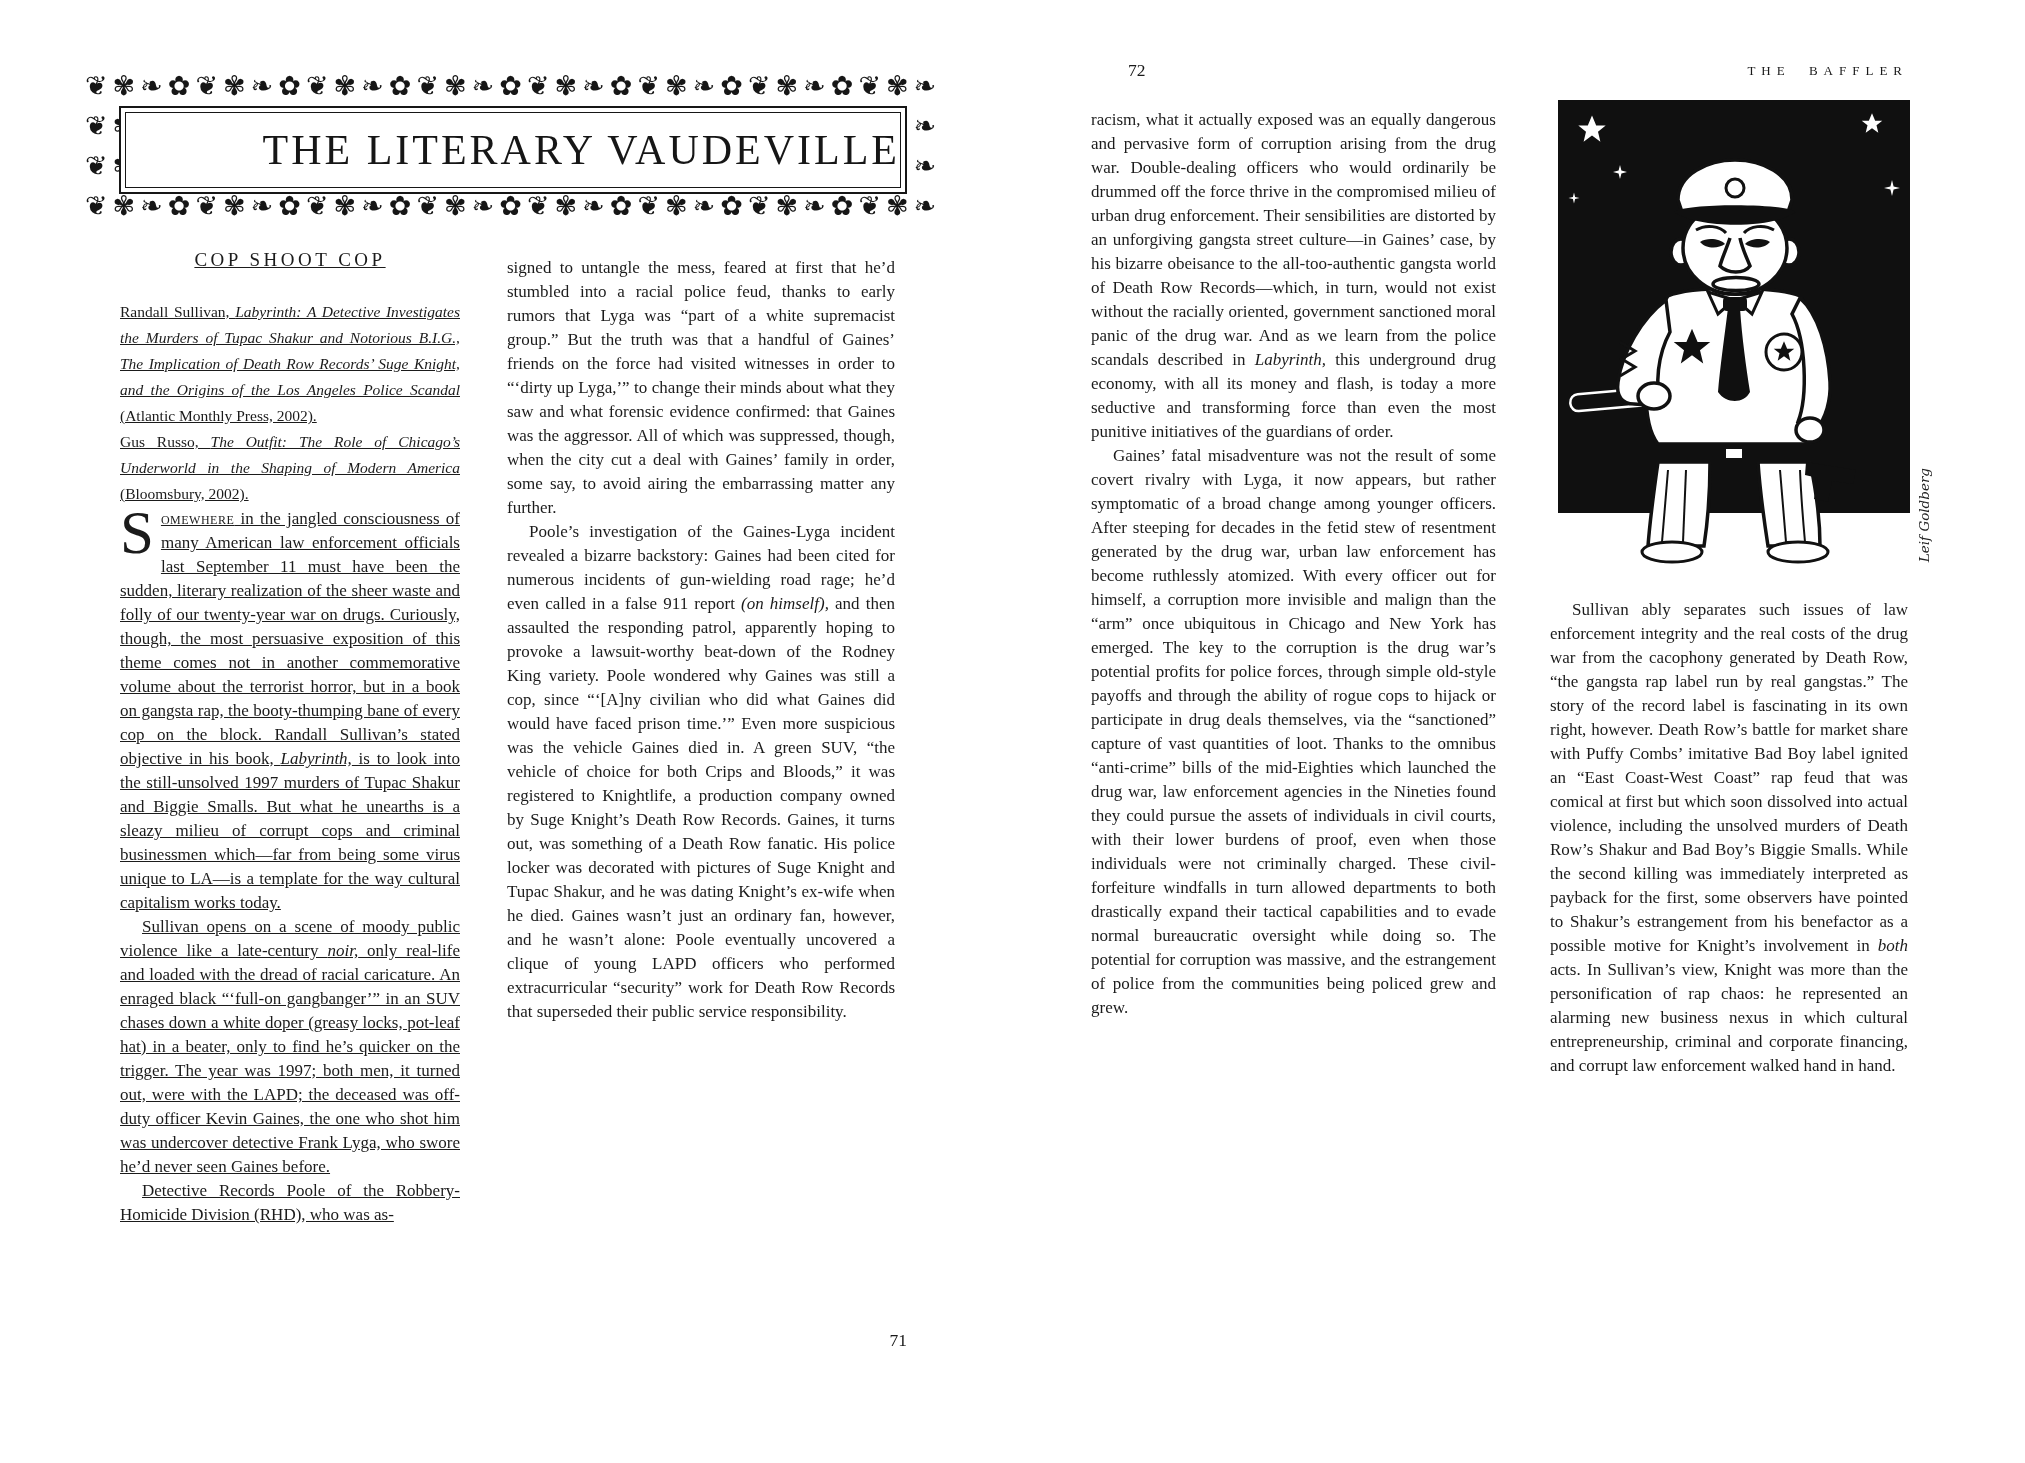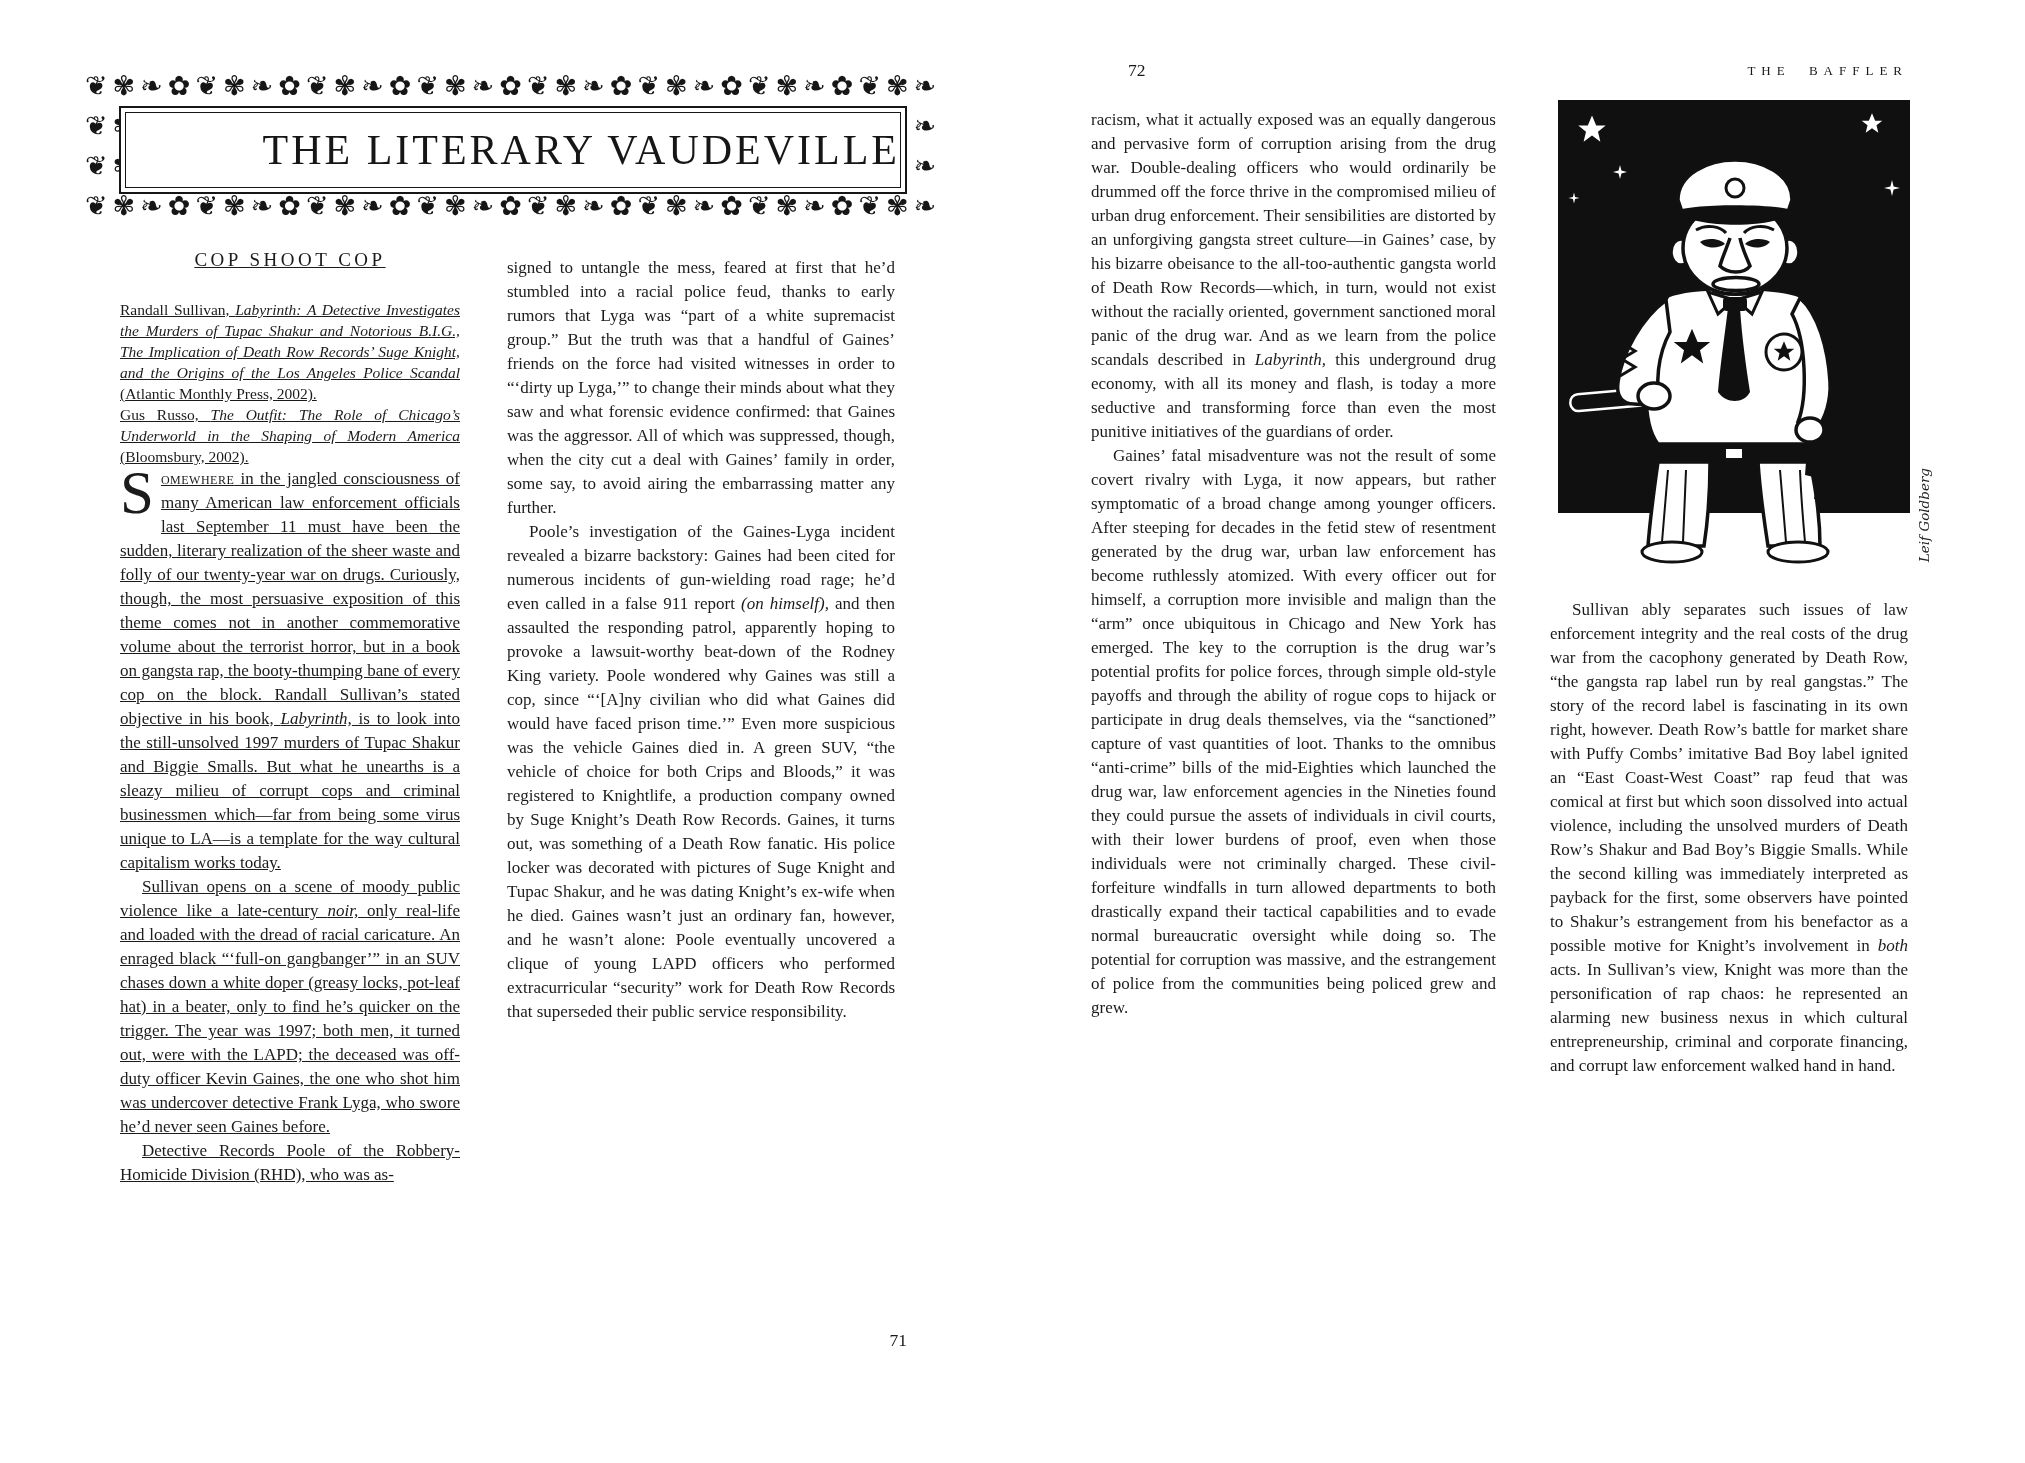--- a/index.html
+++ b/index.html
@@ -17,21 +17,21 @@
              display:flex;align-items:center;justify-content:flex-end;}
   .banner-title{font-size:42px;letter-spacing:3px;color:#161616;white-space:nowrap;}
 
   
   .col{position:absolute;text-align:justify;font-size:17px;line-height:24px;
        hyphens:auto;-webkit-hyphens:auto;color:#1b1b1b;}
   .col p{margin:0;}
   .col p.indent{text-indent:22px;}
   .article-heading{font-weight:400;font-size:19px;letter-spacing:3.5px;text-align:center;
                    margin:0 0 27px 0;white-space:nowrap;}
-  .citation{font-size:15.5px;line-height:21px;margin:0 0 12px 15px;text-align:justify;}
+  .citation{font-size:15.5px;line-height:26px;margin:0 0 12px 15px;text-align:justify;}
   .body-start{margin-top:8px;}
   .seg-i{font-style:italic;}
   .seg-sc{font-variant:small-caps;letter-spacing:.5px;}
   .seg-dc{float:left;font-size:61px;line-height:47px;padding:2px 7px 0 0;}
 
   .folio-left{position:absolute;left:845px;top:1330px;width:62px;text-align:right;font-size:17.5px;}
   .folio-right{position:absolute;left:1128px;top:60px;font-size:17.5px;}
   .running-head{position:absolute;left:1128px;top:63px;width:780px;text-align:right;
                 font-size:13px;letter-spacing:6px;word-spacing:9px;}
 

